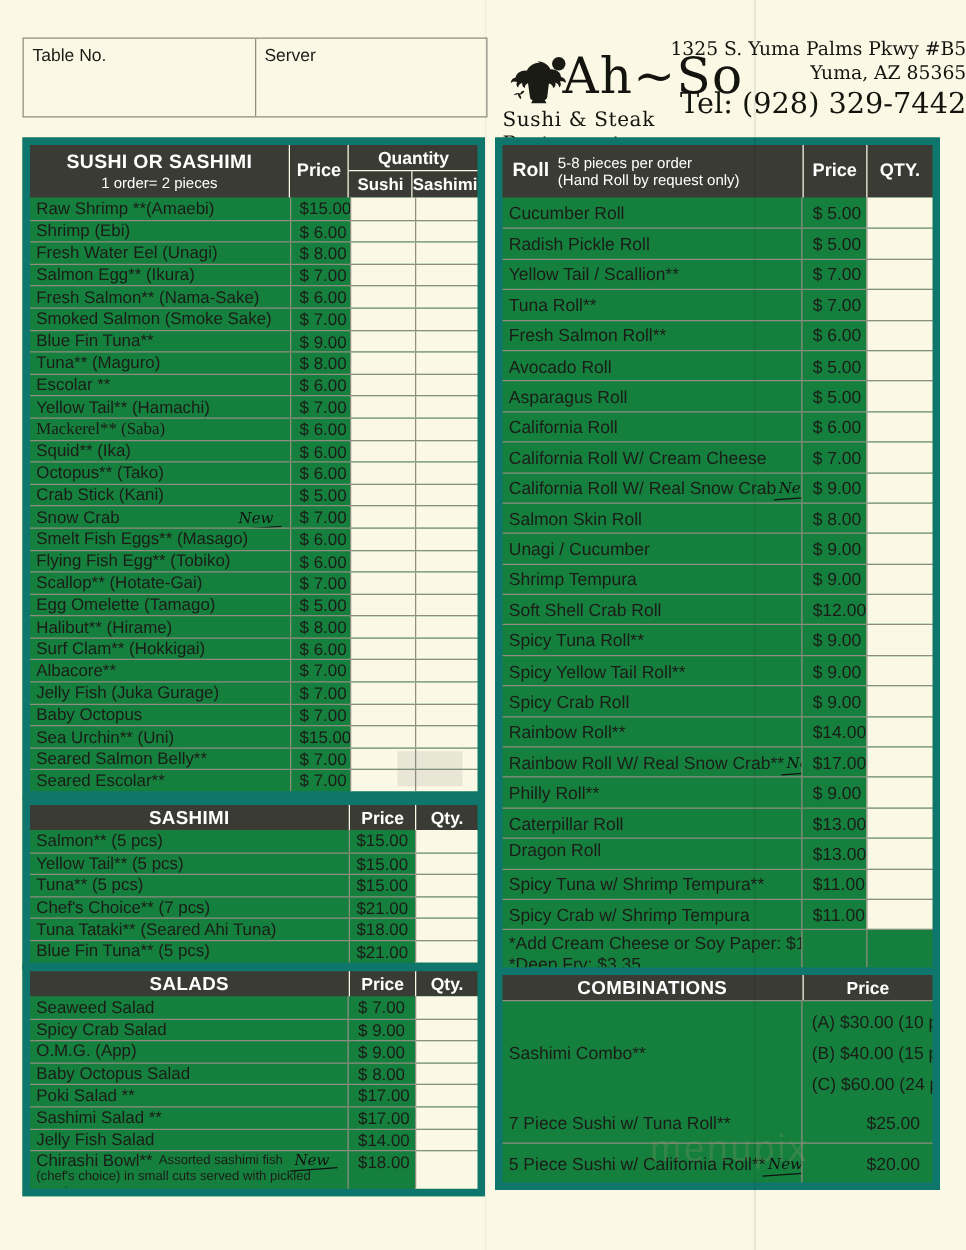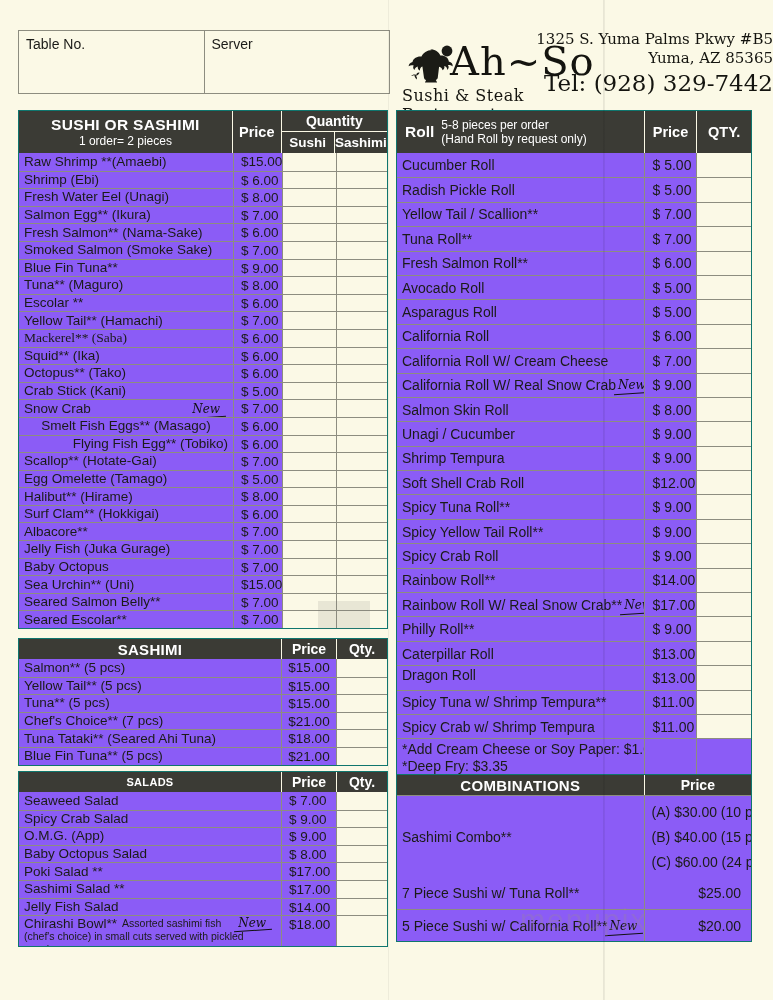--- a/index.html
+++ b/index.html
@@ -26,21 +26,21 @@
 
   .brand{position:absolute;left:382px;top:-4px;width:373px;height:76px;}
   .logo-wrap{position:absolute;left:0px;top:2px;width:205px;height:68px;margin-top:14px;}
   .logo-mark{position:absolute;left:6px;top:2px;width:52px;height:44px;}
   .logo-name{position:absolute;left:50px;top:-4px;font-family:"DejaVu Serif",serif;font-size:40px;letter-spacing:1px;color:#14140f;}
   .logo-sub{position:absolute;left:2px;top:44px;font-family:"DejaVu Serif",serif;font-size:16px;color:#14140f;letter-spacing:.5px;}
   .addr{position:absolute;right:0;top:4px;text-align:right;font-family:"DejaVu Serif",serif;font-size:15px;line-height:19px;color:#14140f;}
   .tel{position:absolute;right:0;top:44px;text-align:right;font-family:"DejaVu Serif",serif;font-size:23px;color:#14140f;}
 
   
-  .tbl{position:absolute;border:1px solid #0f766e;background:#8b5cf6;box-sizing:border-box;}
+  .tbl{position:absolute;border:6px solid #0f766e;background:#15803d;box-sizing:border-box;}
   .hdr{display:flex;background:#3b3b35;color:#fff;font-weight:bold;}
   .hdr .h{box-sizing:border-box;display:flex;align-items:center;justify-content:center;padding:2px 0;}
   .hdr .h + .h{border-left:1px solid #fbf9e6;}
   .row{display:flex;border-top:1px solid #8d8d80;box-sizing:border-box;}
   .row:first-child{border-top:none;}
   .c{box-sizing:border-box;padding:1px 5px;font-size:13.5px;line-height:16px;white-space:nowrap;overflow:hidden;}
   .c + .c{border-left:1px solid #8d8d80;}
   .c.price{text-align:left;padding-left:7px;font-size:13.5px;}
   .c.qty{background:#fbf9e6;}
   .name{position:relative;}
@@ -74,21 +74,21 @@
   #sashimi-table .hdr .h2{width:55px;font-size:14px;}
   #sashimi-table .hdr .h3{width:51px;font-size:14px;}
   #sashimi-table .row{height:17.6px;}
   #sashimi-table .c1{width:262px;}
   #sashimi-table .c2{width:55px;text-align:center;}
   #sashimi-table .c3{width:51px;}
 
   
   #salads-table{left:18px;top:771px;width:370px;}
   #salads-table .hdr{height:20px;}
-  #salads-table .hdr .h1{width:262px;font-size:11px;letter-spacing:.3px;}
+  #salads-table .hdr .h1{width:262px;font-size:15px;letter-spacing:.3px;}
   #salads-table .hdr .h2{width:55px;font-size:14px;}
   #salads-table .hdr .h3{width:51px;font-size:14px;}
   #salads-table .row{height:17.6px;}
   #salads-table .row.tall{height:31px;}
   #salads-table .c1{width:262px;}
   #salads-table .c2{width:55px;text-align:left;padding-left:7px;}
   #salads-table .c3{width:51px;}
   .chirashi{white-space:normal;line-height:13px;padding-top:1px;}
   .chirashi .big{font-size:13.5px;}
   .chirashi .small{font-size:10.5px;}
@@ -288,29 +288,29 @@
         <div class="row">
           <div class="c c1 name" style="display: flex; align-items: center;">
             <span>Snow Crab</span>
             <span class="newtag" style="margin-left: auto; margin-right: 6px;">New</span>
           </div>
           <div class="c c2 price">$  7.00</div>
           <div class="c c3 qty"></div>
           <div class="c c4 qty"></div>
         </div>
         <div class="row">
-          <div class="c c1 name" style="display: flex; align-items: center; justify-content: center;">
+          <div class="c c1 name" style="display: flex; align-items: center;">
             <span>Smelt Fish Eggs** (Masago)</span>
           </div>
           <div class="c c2 price">$  6.00</div>
           <div class="c c3 qty"></div>
           <div class="c c4 qty"></div>
         </div>
         <div class="row">
-          <div class="c c1 name" style="display: flex; align-items: center; justify-content: flex-end;">
+          <div class="c c1 name" style="display: flex; align-items: center;">
             <span>Flying Fish Egg** (Tobiko)</span>
           </div>
           <div class="c c2 price">$  6.00</div>
           <div class="c c3 qty"></div>
           <div class="c c4 qty"></div>
         </div>
         <div class="row">
           <div class="c c1 name" style="display: flex; align-items: center;">
             <span>Scallop** (Hotate-Gai)</span>
           </div>

